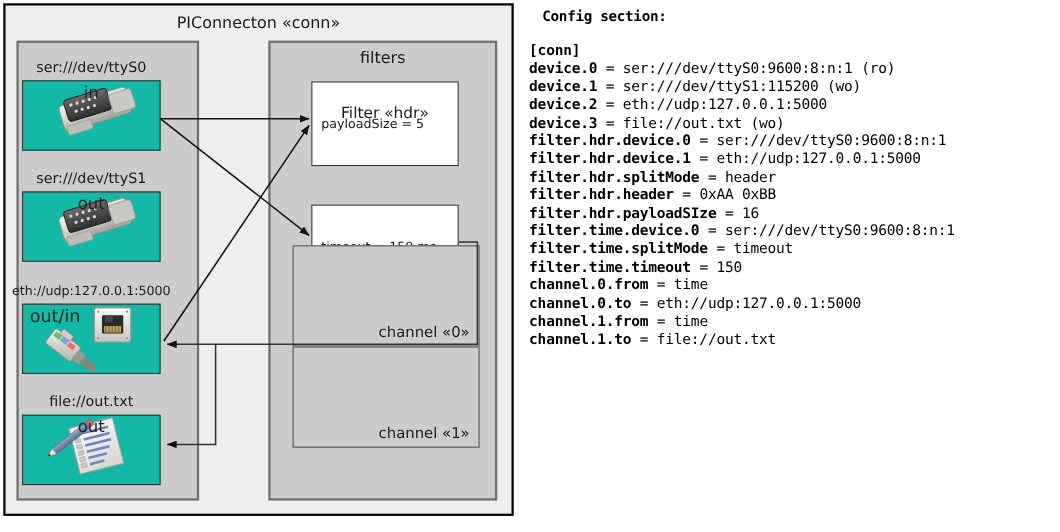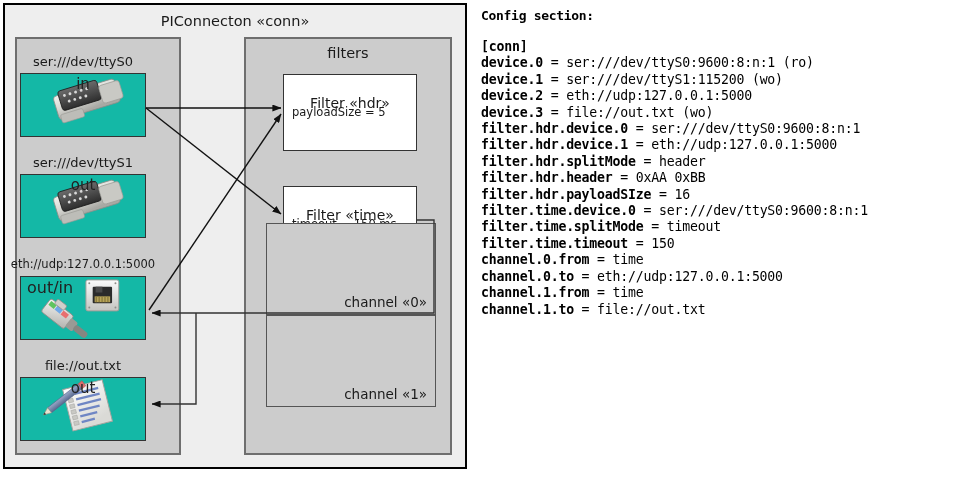--- a/index.html
+++ b/index.html
@@ -99,21 +99,21 @@
   
   #connectors{position:absolute;left:0;top:0;width:467px;height:472px;overflow:visible;}
 
   
   .config-col{
     position:absolute;left:481px;top:8px;width:480px;
   }
   .config-heading{
     font-family:"DejaVu Sans Mono","Liberation Mono",monospace;
     font-size:13px;font-weight:bold;color:#000;
-    margin:0 0 16px 0;letter-spacing:-0.3px;
+    margin:0 0 16px 12px;letter-spacing:-0.3px;
   }
   .config-lines{
     font-family:"DejaVu Sans Mono","Liberation Mono",monospace;
     font-size:13.2px;line-height:16.4px;color:#000;
     letter-spacing:-0.2px;white-space:pre;
   }
   .config-lines .ln{display:block;}
   .k{font-weight:bold;}
 </style>
 </head>
@@ -286,21 +286,20 @@
   </div>
 
   <div class="filter-card" id="filter-hdr">
     <div class="filter-title">Filter «hdr»</div>
     <div class="filter-props">
       <div>payloadSize = 5</div>
     </div>
   </div>
 
   <div class="filter-card" id="filter-time">
-    <div class="filter-title">Filter «time»</div>
     <div class="filter-props">
       <div>timeout = 150 ms</div>
     </div>
   </div>
 
   <div class="channel-frame" id="channel-0">
     <div class="channel-label">channel «0»</div>
   </div>
   <div class="channel-frame" id="channel-1">
     <div class="channel-label">channel «1»</div>

